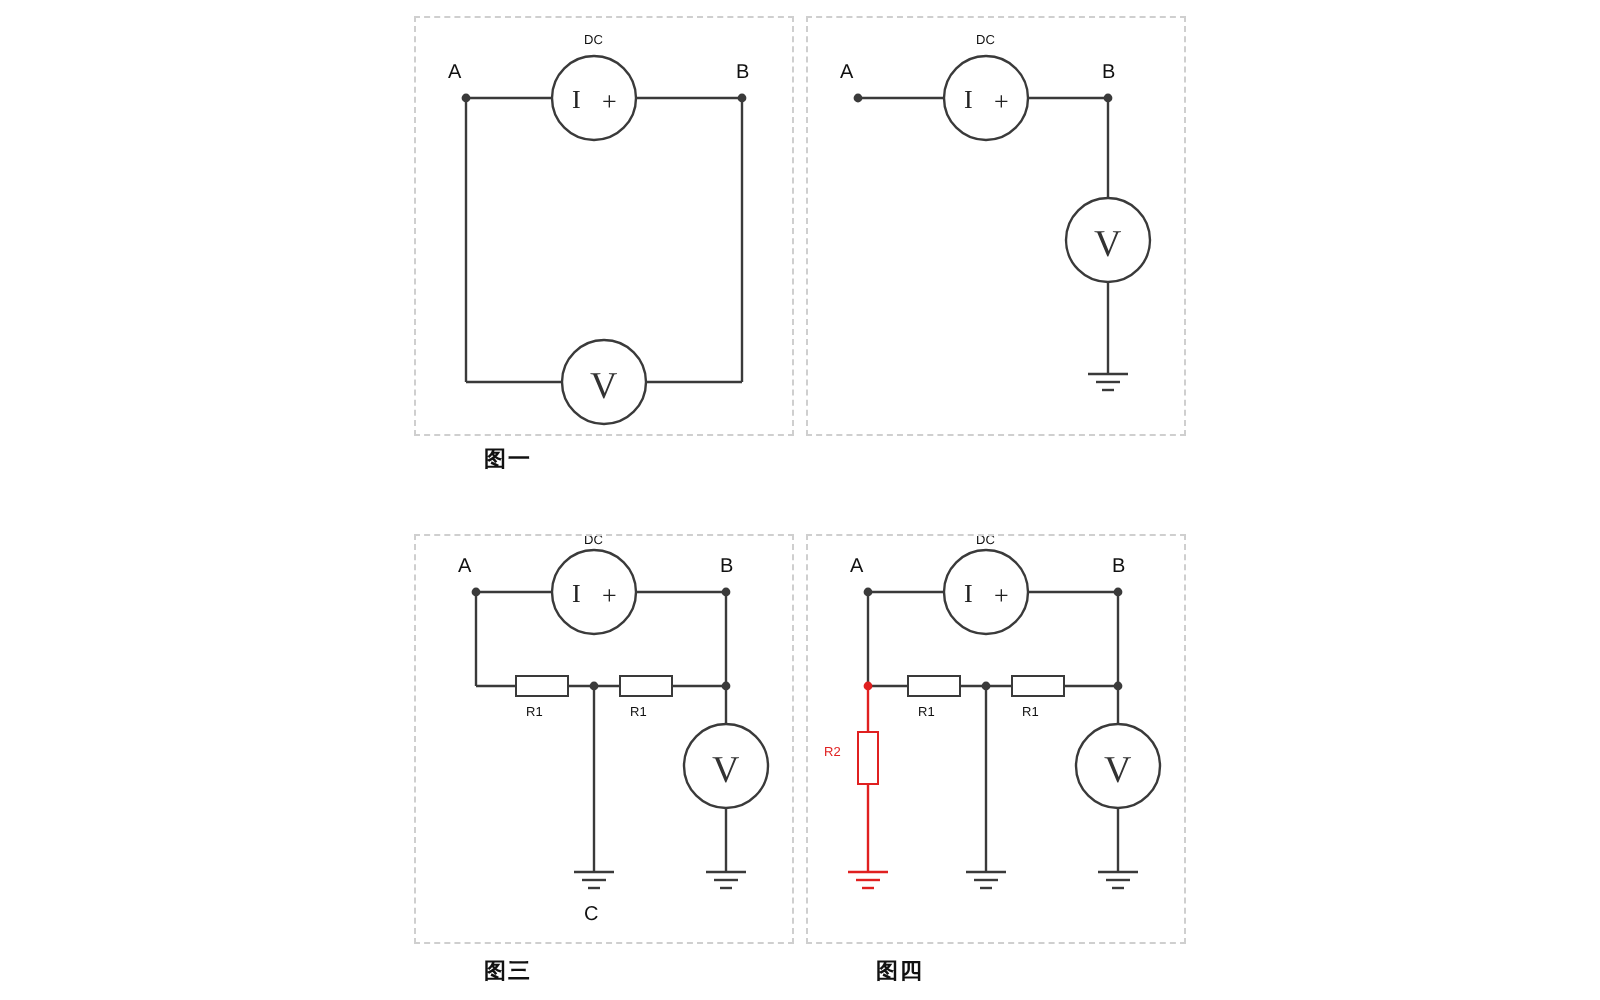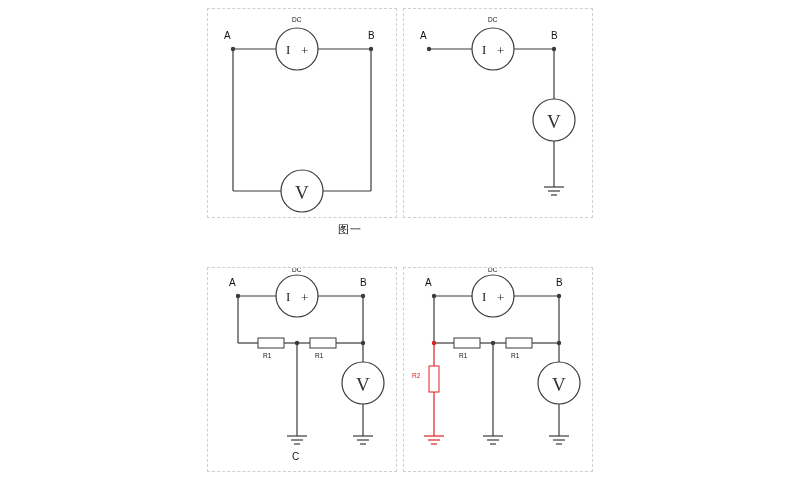--- a/index.html
+++ b/index.html
@@ -23,24 +23,25 @@
   }
   .panel {
     position: absolute;
     border: 1px dashed #cfcfcf;
     box-sizing: border-box;
     background: #ffffff;
   }
   .caption {
     position: absolute;
     width: 120px;
-    text-align: right;
+    text-align: left;
     font-size: 11px;
     color: #111;
     letter-spacing: 1px;
+    font-weight: bold;
   }
   svg { display: block; }
   .lbl {
     font-size: 10px;
     fill: #111;
     font-family: "Liberation Sans", sans-serif;
   }
   .lbl-small {
     font-size: 6.5px;
     fill: #111;
@@ -193,20 +194,21 @@
       <line class="wire" x1="145" y1="168" x2="165" y2="168"></line>
       <line class="wire" x1="149" y1="172" x2="161" y2="172"></line>
       <line class="wire" x1="152" y1="176" x2="158" y2="176"></line>
 
       <circle class="node" cx="30" cy="28" r="2.2"></circle>
       <circle class="node" cx="155" cy="28" r="2.2"></circle>
       <text class="lbl" x="21" y="18">A</text>
       <text class="lbl" x="152" y="18">B</text>
     </svg>
   </div>
+  <div class="caption" style="left:242px; top:478px;">图三</div>
 
   <div class="panel" style="left:403px; top:267px; width:190px; height:205px;">
     <svg width="188" height="203" viewBox="0 0 188 203">
 
       <line class="wire" x1="30" y1="28" x2="68" y2="28"></line>
       <line class="wire" x1="110" y1="28" x2="155" y2="28"></line>
 
       <circle class="circle-el" cx="89" cy="28" r="21"></circle>
       <text class="src-glyph" x="78" y="33">I</text>
       <text class="src-glyph" x="93" y="34">+</text>
@@ -247,14 +249,15 @@
       <line class="wire" x1="145" y1="168" x2="165" y2="168"></line>
       <line class="wire" x1="149" y1="172" x2="161" y2="172"></line>
       <line class="wire" x1="152" y1="176" x2="158" y2="176"></line>
 
       <circle class="node" cx="30" cy="28" r="2.2"></circle>
       <circle class="node" cx="155" cy="28" r="2.2"></circle>
       <text class="lbl" x="21" y="18">A</text>
       <text class="lbl" x="152" y="18">B</text>
     </svg>
   </div>
+  <div class="caption" style="left:438px; top:478px;">图四</div>
 
 </div>
 
 </body></html>

